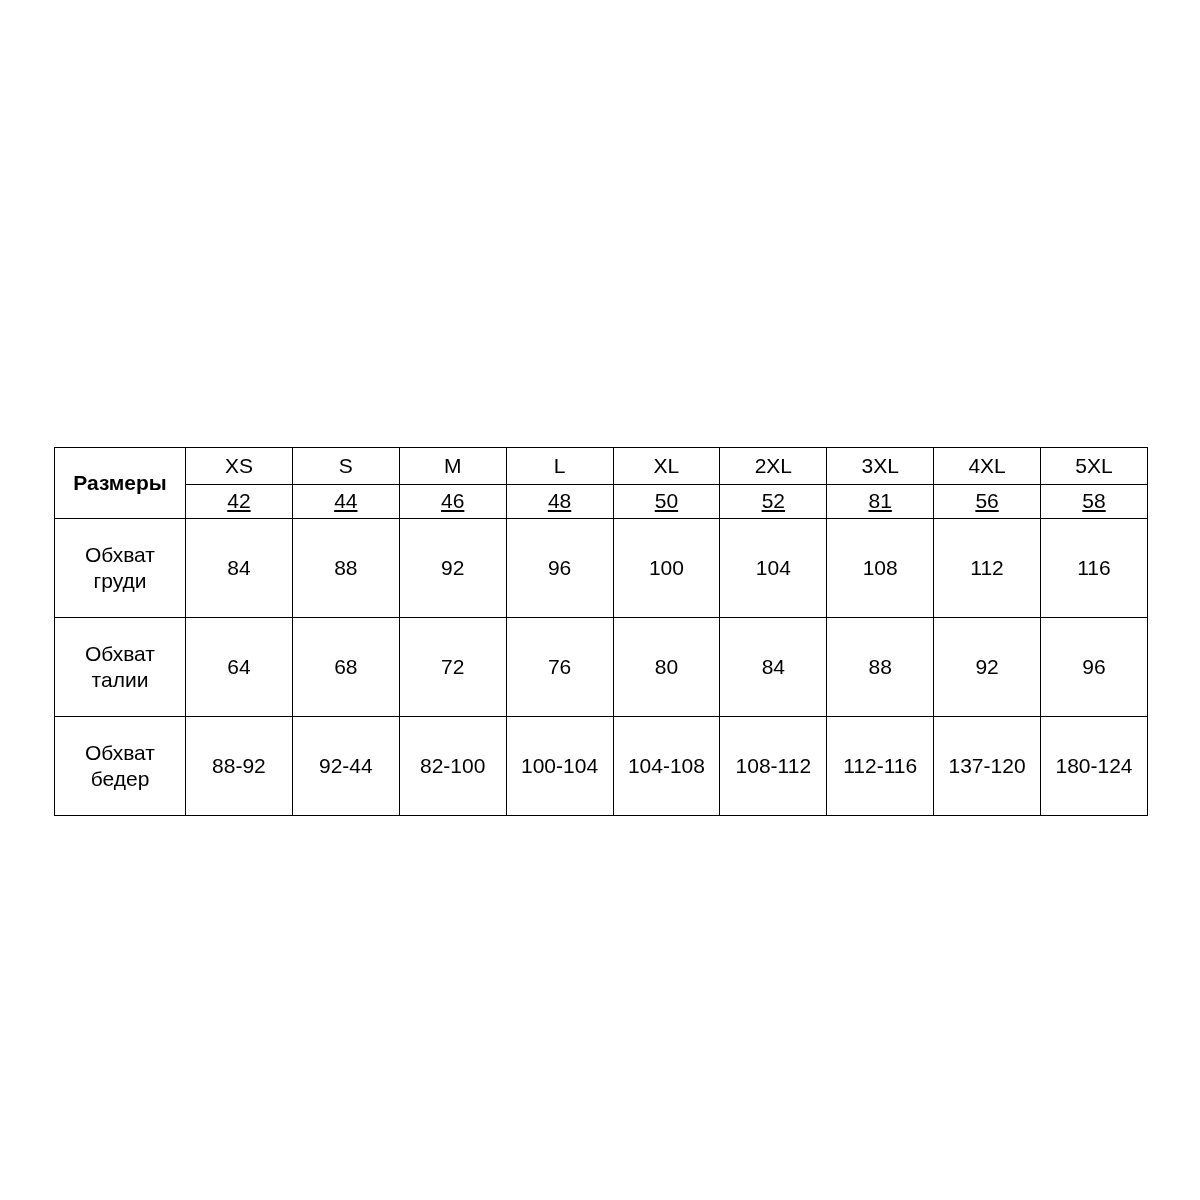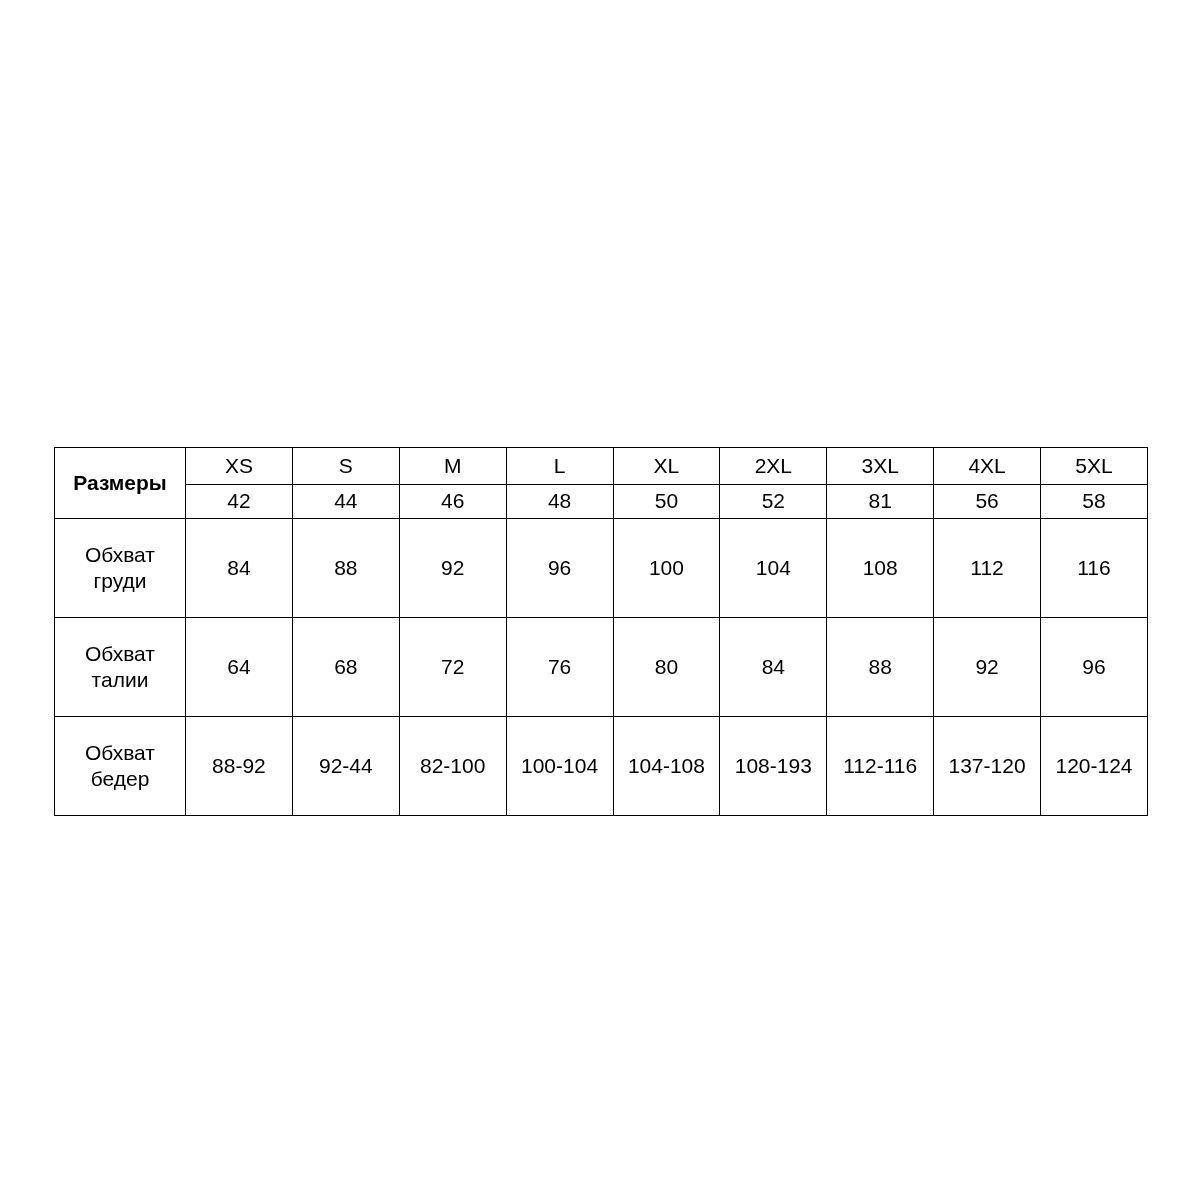--- a/index.html
+++ b/index.html
@@ -43,20 +43,21 @@
     text-align: left;
     padding-left: 6px;
   }
   td.hdr-size {
     background: #bdf7f7;
     height: 36px;
   }
   td.hdr-num {
     background: #bdf7f7;
     height: 33px;
+    text-decoration: underline;
   }
   td.rowlabel {
     background: #ccfbfb;
     width: 130px;
     font-size: 21px;
     line-height: 1.3;
   }
   td.value {
     height: 98px;
     font-size: 22px;
@@ -130,20 +131,20 @@
       <tr>
         <td class="rowlabel">
           <div>Обхват</div>
           <div>бедер</div>
         </td>
         <td class="value">88-92</td>
         <td class="value">92-44</td>
         <td class="value">82-100</td>
         <td class="value">100-104</td>
         <td class="value">104-108</td>
-        <td class="value">108-193</td>
+        <td class="value">108-112</td>
         <td class="value">112-116</td>
         <td class="value">137-120</td>
-        <td class="value">120-124</td>
+        <td class="value">180-124</td>
       </tr>
     </tbody>
   </table>
 </div>
 
 </body></html>

